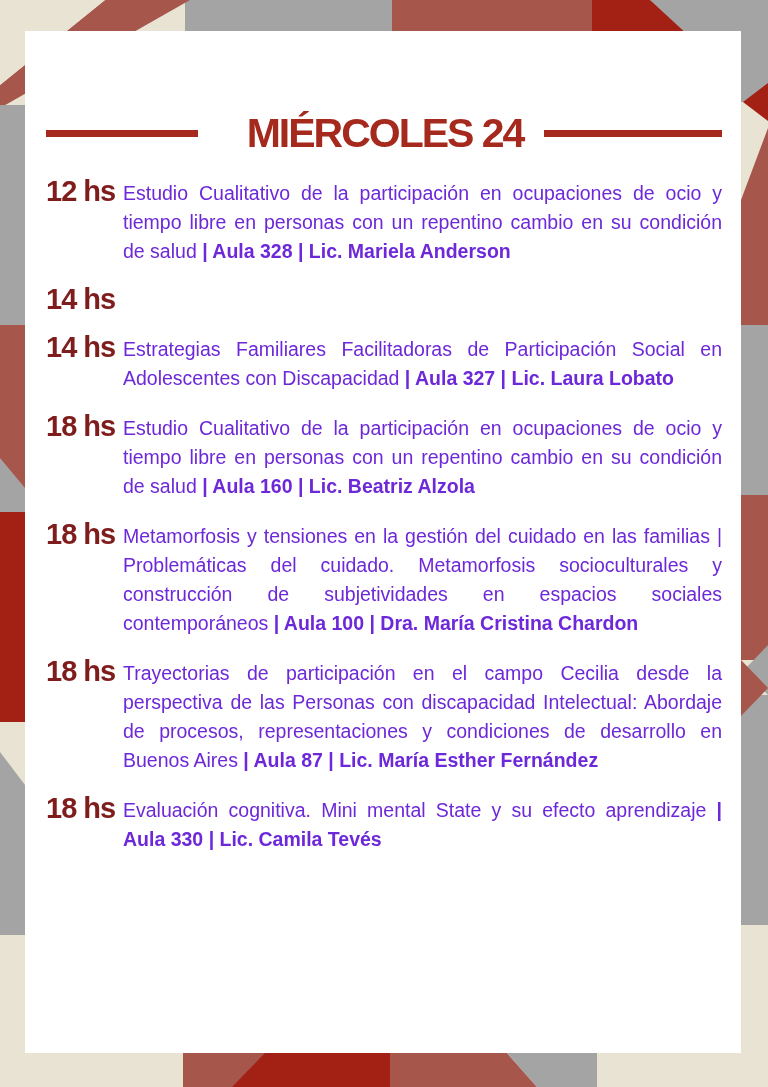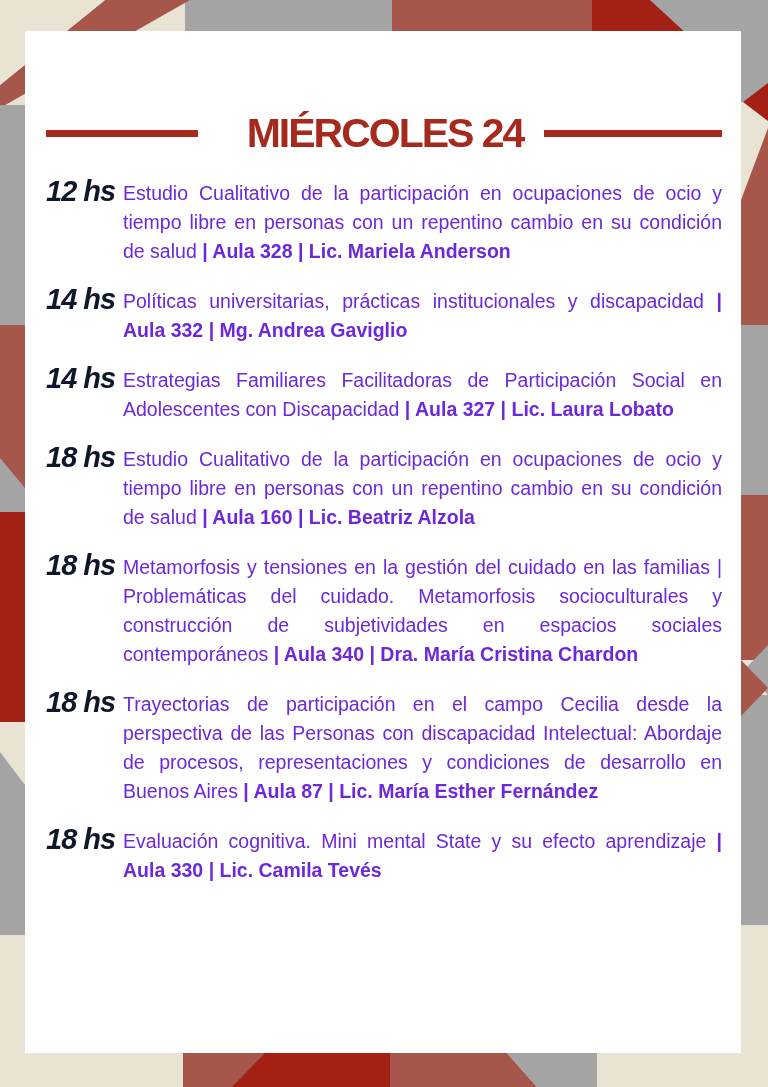--- a/index.html
+++ b/index.html
@@ -63,25 +63,24 @@
   .entry {
     display: flex;
     align-items: flex-start;
     margin-bottom: 21px;
   }
   .entry .time {
     flex: 0 0 77px;
     font-size: 29px;
     font-weight: bold;
     letter-spacing: -1px;
-    color: #0f172a;
+    color: #7f1d1d;
     line-height: 29px;
     margin-top: -2px;
     white-space: nowrap;
-    font-style: italic;
   }
   .entry .body {
     flex: 1 1 auto;
     margin: 0;
     font-size: 19.5px;
     line-height: 29px;
     color: #6d28d9;
     text-align: justify;
   }
   .entry .body strong { font-weight: bold; }
@@ -136,37 +135,36 @@
 
     <div class="entries">
 
       <div class="entry">
         <div class="time">12 hs</div>
         <p class="body"><span>Estudio Cualitativo de la participación en ocupaciones de ocio y tiempo libre en personas con un repentino cambio en su condición de salud</span> <strong>| Aula 328 | Lic. Mariela Anderson</strong></p>
       </div>
 
       <div class="entry">
         <div class="time">14 hs</div>
-        <p class="body"><span>Políticas universitarias, prácticas institucionales y discapacidad</span> <strong>| Aula 332 | Mg. Andrea Gaviglio</strong></p>
       </div>
 
       <div class="entry">
         <div class="time">14 hs</div>
         <p class="body"><span>Estrategias Familiares Facilitadoras de Participación Social en Adolescentes con Discapacidad</span> <strong>| Aula 327 | Lic. Laura Lobato</strong></p>
       </div>
 
 
       <div class="entry">
         <div class="time">18 hs</div>
         <p class="body"><span>Estudio Cualitativo de la participación en ocupaciones de ocio y tiempo libre en personas con un repentino cambio en su condición de salud</span> <strong>| Aula 160 | Lic. Beatriz Alzola</strong></p>
       </div>
 
       <div class="entry">
         <div class="time">18 hs</div>
-        <p class="body"><span>Metamorfosis y tensiones en la gestión del cuidado en las familias | Problemáticas del cuidado. Metamorfosis socioculturales y construcción de subjetividades en espacios sociales contemporáneos</span> <strong>| Aula 340 | Dra. María Cristina Chardon</strong></p>
+        <p class="body"><span>Metamorfosis y tensiones en la gestión del cuidado en las familias | Problemáticas del cuidado. Metamorfosis socioculturales y construcción de subjetividades en espacios sociales contemporáneos</span> <strong>| Aula 100 | Dra. María Cristina Chardon</strong></p>
       </div>
 
       <div class="entry">
         <div class="time">18 hs</div>
         <p class="body"><span>Trayectorias de participación en el campo Cecilia desde la perspectiva de las Personas con discapacidad Intelectual: Abordaje de procesos, representaciones y condiciones de desarrollo en Buenos Aires</span> <strong>| Aula 87 | Lic. María Esther Fernández</strong></p>
       </div>
 
       <div class="entry">
         <div class="time">18 hs</div>
         <p class="body"><span>Evaluación cognitiva. Mini mental State y su efecto aprendizaje</span> <strong>| Aula 330 | Lic. Camila Tevés</strong></p>

